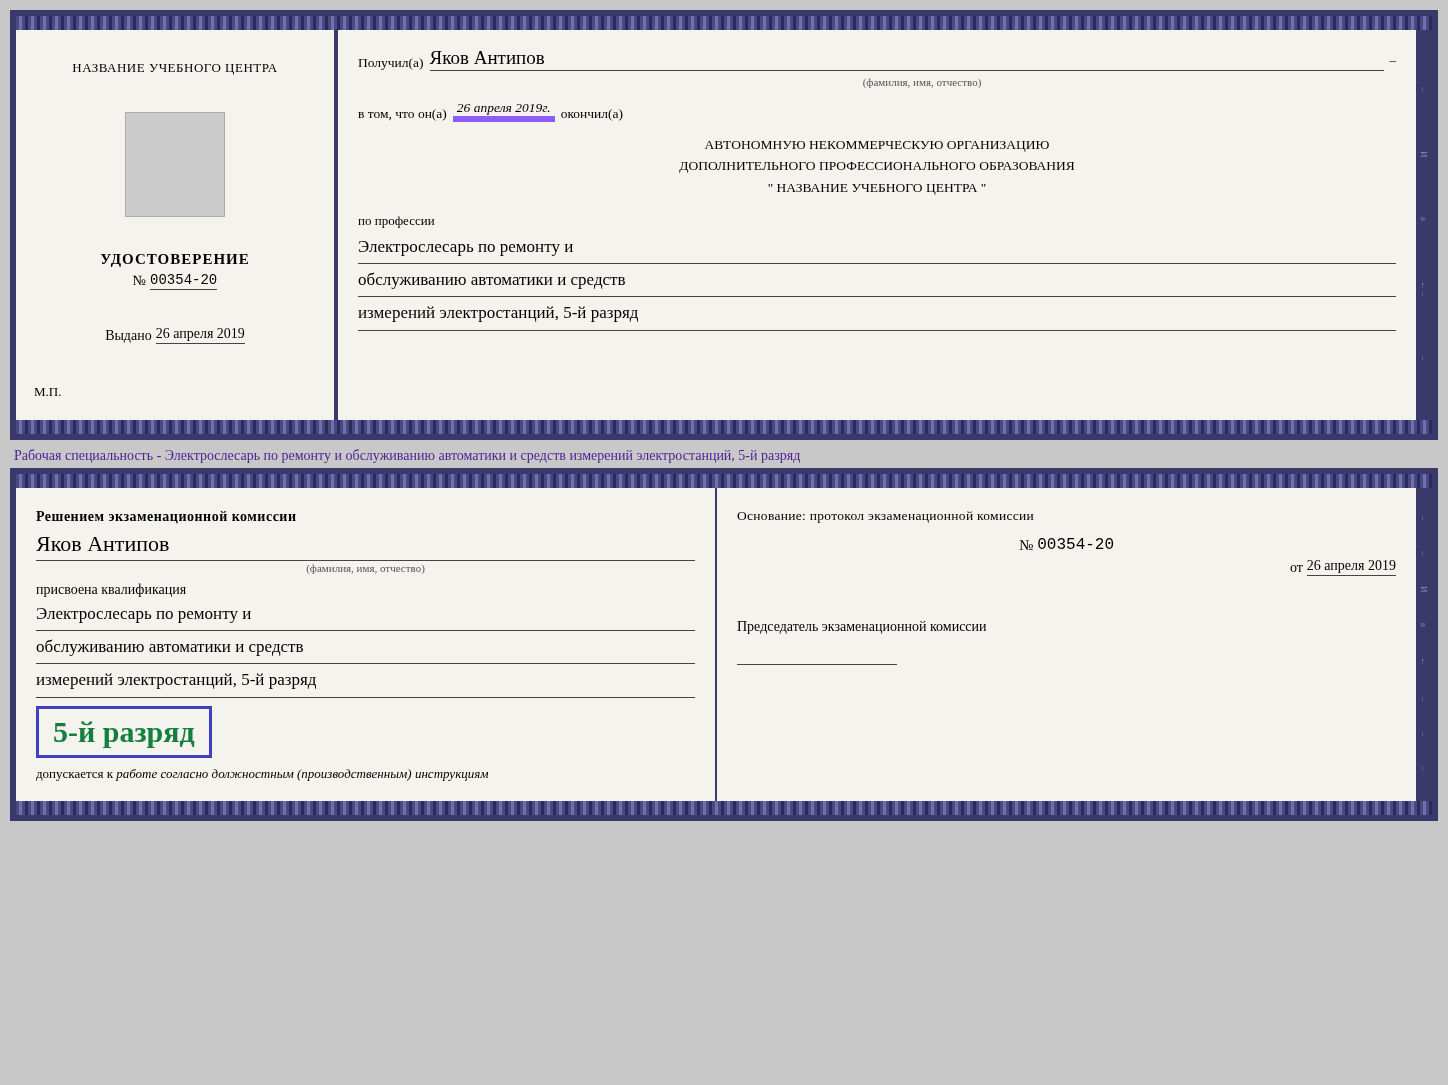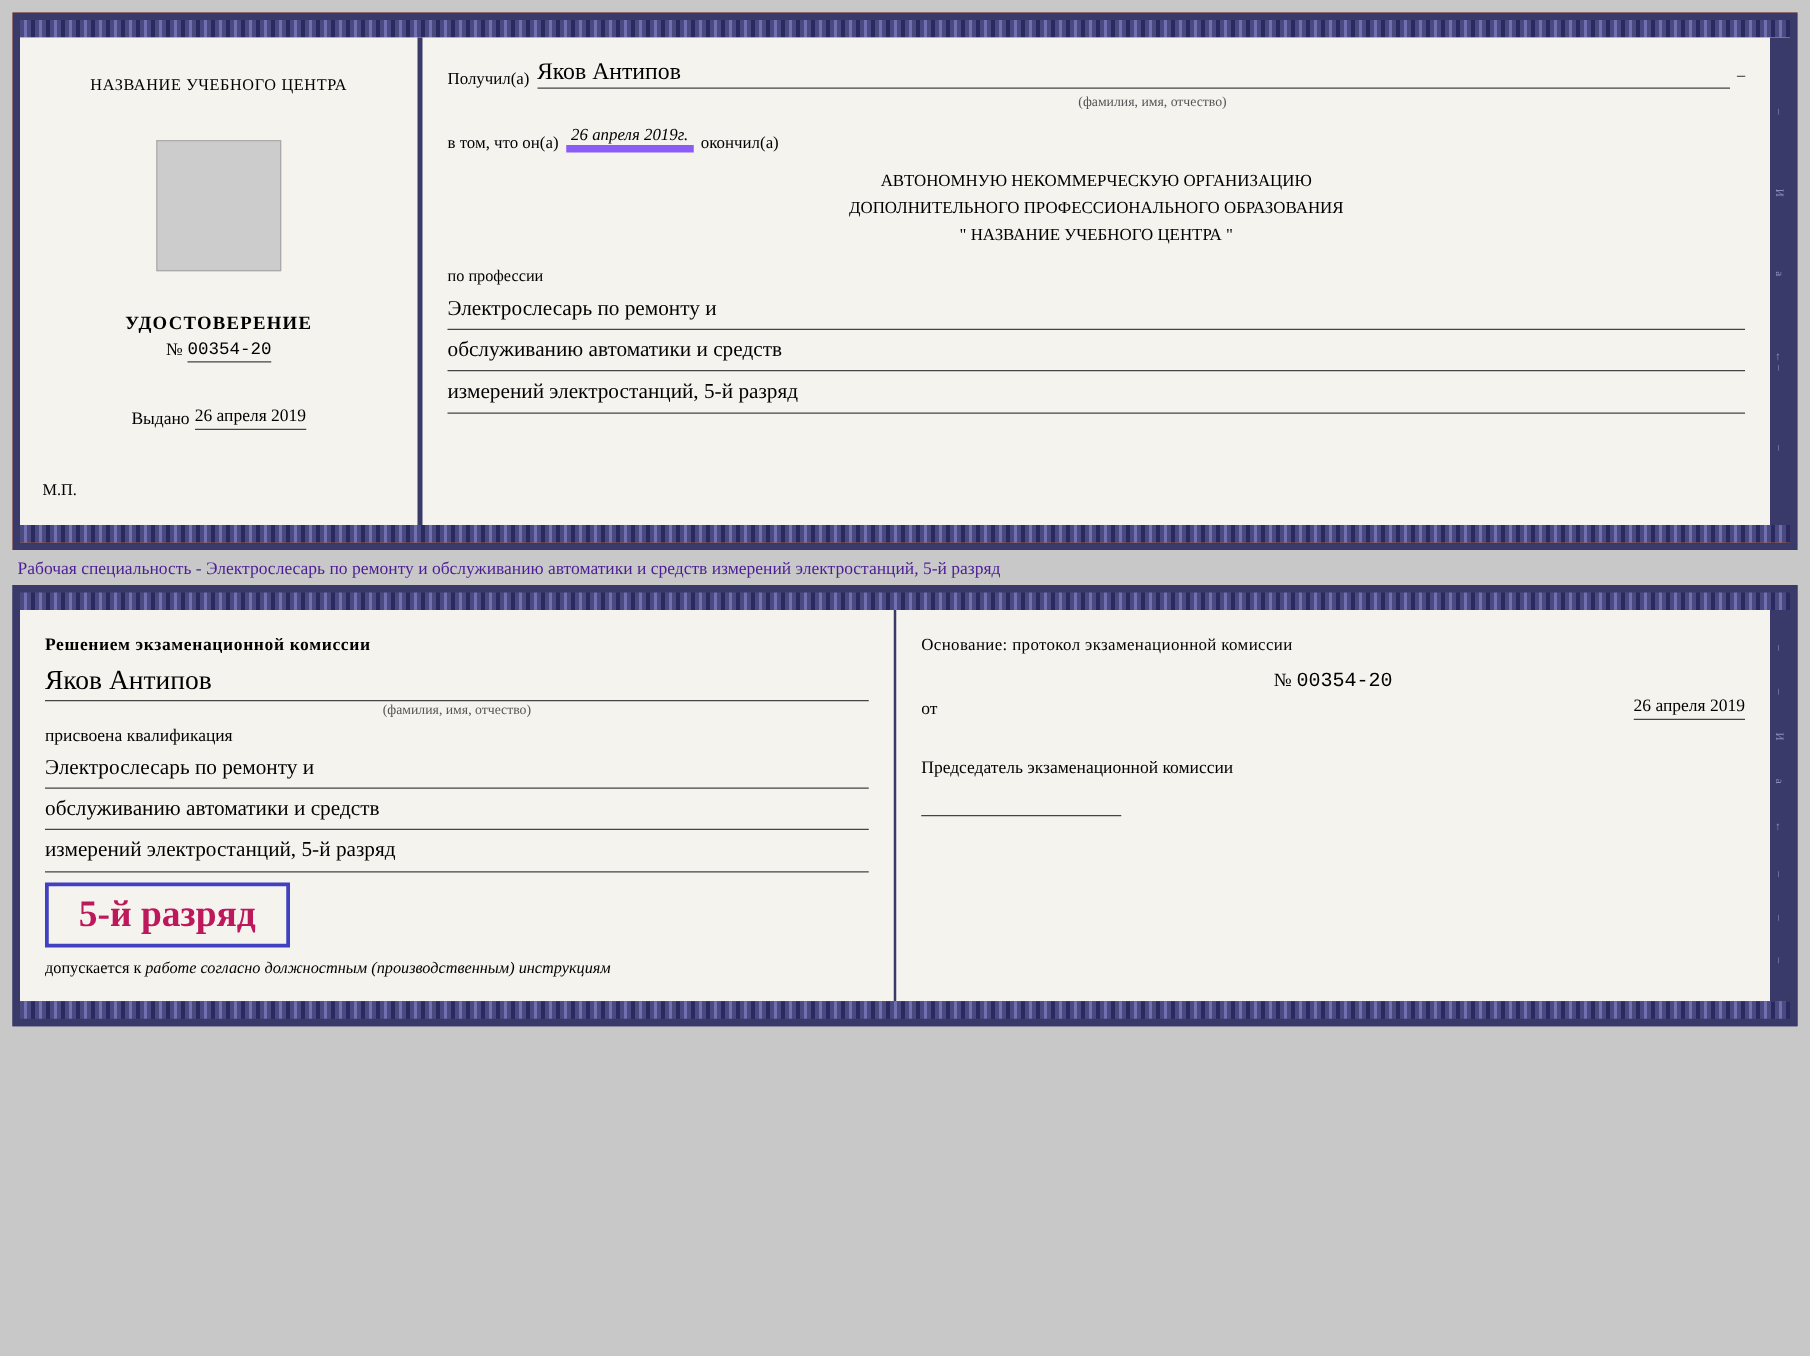--- a/index.html
+++ b/index.html
@@ -120,34 +120,34 @@
     <div style="display:flex; background:#f5f3ee; flex:1;">
 
       <div style="flex:1; padding:18px 20px; border-right:2px solid #3a3a6a; display:flex; flex-direction:column;">
         <div style="font-size:14px; font-weight:bold; letter-spacing:0.5px; text-align:justify; line-height:1.5;">Решением экзаменационной комиссии</div>
         <span style="font-size:22px; font-family:'Segoe Script','Comic Sans MS',cursive; border-bottom:1px solid #444; margin-top:2px; display:block; line-height:1.4;">Яков Антипов</span>
         <div style="font-size:11px; color:#555; text-align:center; margin-top:1px;">(фамилия, имя, отчество)</div>
         <div style="font-size:14px; margin-top:8px;">присвоена квалификация</div>
         <span style="font-size:17px; font-family:'Segoe Script','Comic Sans MS',cursive; border-bottom:1px solid #444; line-height:1.9; display:block;">Электрослесарь по ремонту и</span>
         <span style="font-size:17px; font-family:'Segoe Script','Comic Sans MS',cursive; border-bottom:1px solid #444; line-height:1.9; display:block;">обслуживанию автоматики и средств</span>
         <span style="font-size:17px; font-family:'Segoe Script','Comic Sans MS',cursive; border-bottom:1px solid #444; line-height:1.9; display:block;">измерений электростанций, 5-й разряд</span>
-        <div style="display:inline-block; border:3px solid #4040c0; color:#be185d; font-size:30px; font-weight:bold; padding:5px 24px; margin:8px 0 6px; line-height:1.2; align-self:flex-start;">5-й разряд</div>
+        <div style="display:inline-block; border:3px solid #4040c0; color:#15803d; font-size:30px; font-weight:bold; padding:5px 14px; margin:8px 0 6px; line-height:1.2; align-self:flex-start;">5-й разряд</div>
         <div style="font-size:13px; line-height:1.5; display:flex; align-items:flex-start; flex-wrap:wrap; gap:3px;">
           <span style="font-size:13px;">допускается к</span>
           <span style="font-style:italic; font-family:'Segoe Script','Comic Sans MS',cursive; font-size:13px;">работе согласно должностным (производственным) инструкциям</span>
         </div>
       </div>
 
       <div style="flex:1; padding:18px 20px; display:flex; flex-direction:column;">
         <div style="font-size:13.5px; font-weight:normal; letter-spacing:0.3px; line-height:1.5;">Основание: протокол экзаменационной комиссии</div>
         <div style="display:flex; align-items:center; gap:4px; margin-top:10px; justify-content:center;">
           <span style="font-size:15px;">№</span>
           <span style="font-size:16px; font-family:'Courier New',monospace;">00354-20</span>
         </div>
-        <div style="display:flex; align-items:flex-end; gap:4px; margin:4px 0 20px; justify-content:space-between;">
+        <div style="display:flex; align-items:flex-end; gap:4px; margin:4px 0 32px; justify-content:flex-end;">
           <span style="font-size:14px;">от</span>
           <span style="font-size:14px; border-bottom:1px solid #444; padding-bottom:1px;">26 апреля 2019</span>
         </div>
         <div style="font-size:14px; line-height:1.5; margin-top:8px;">
           <div>Председатель экзаменационной комиссии</div>
           <span style="display:block; border-bottom:1px solid #444; width:160px; height:20px; margin:8px 0;"></span>
         </div>
       </div>
 
       <div style="width:16px; background:#3a3a6a; display:flex; flex-direction:column; justify-content:space-evenly; align-items:center;">

